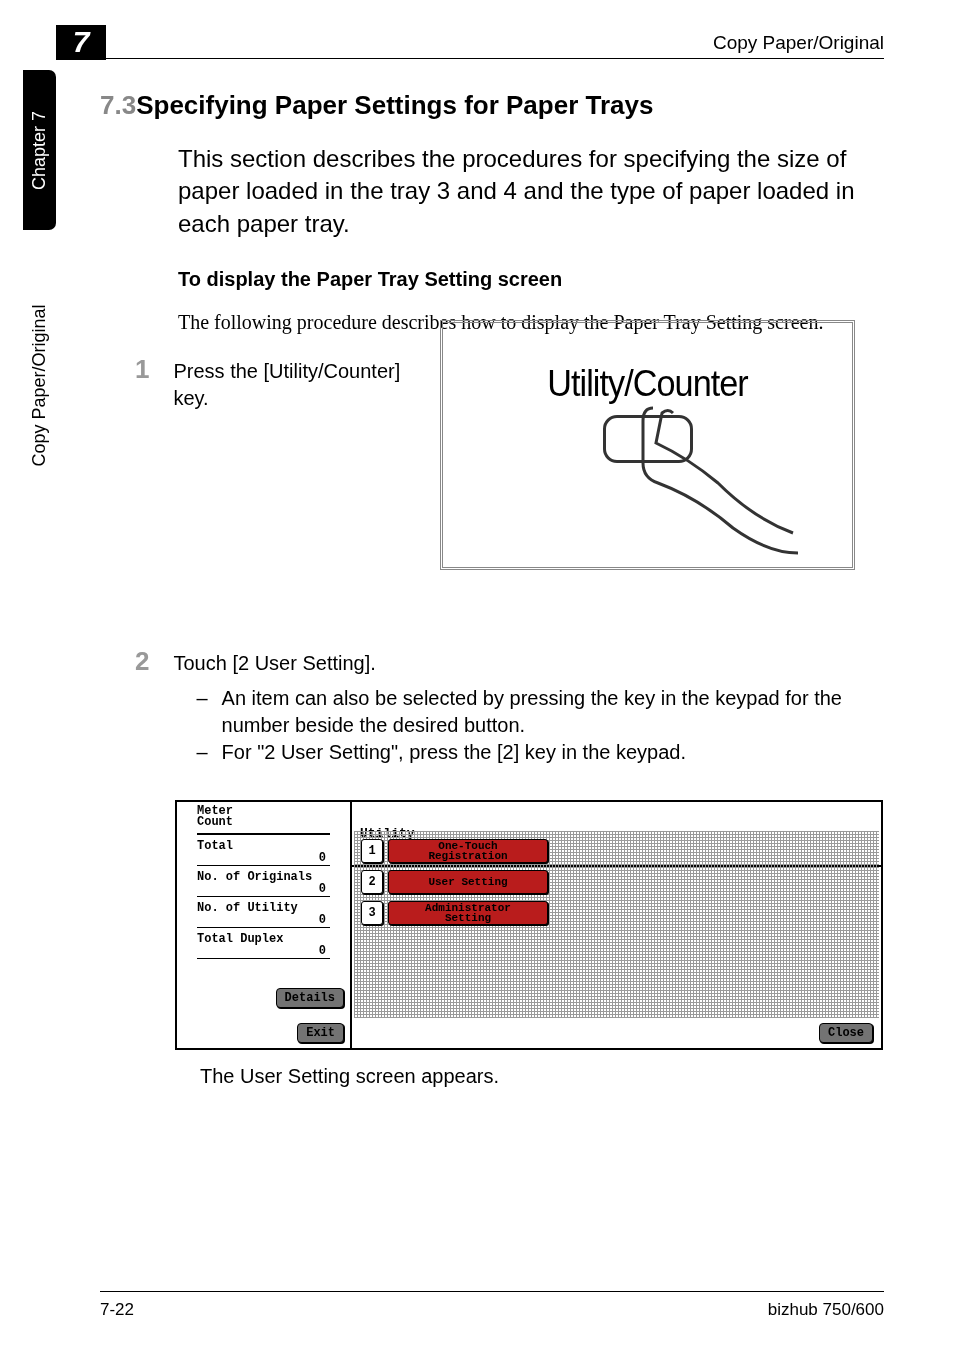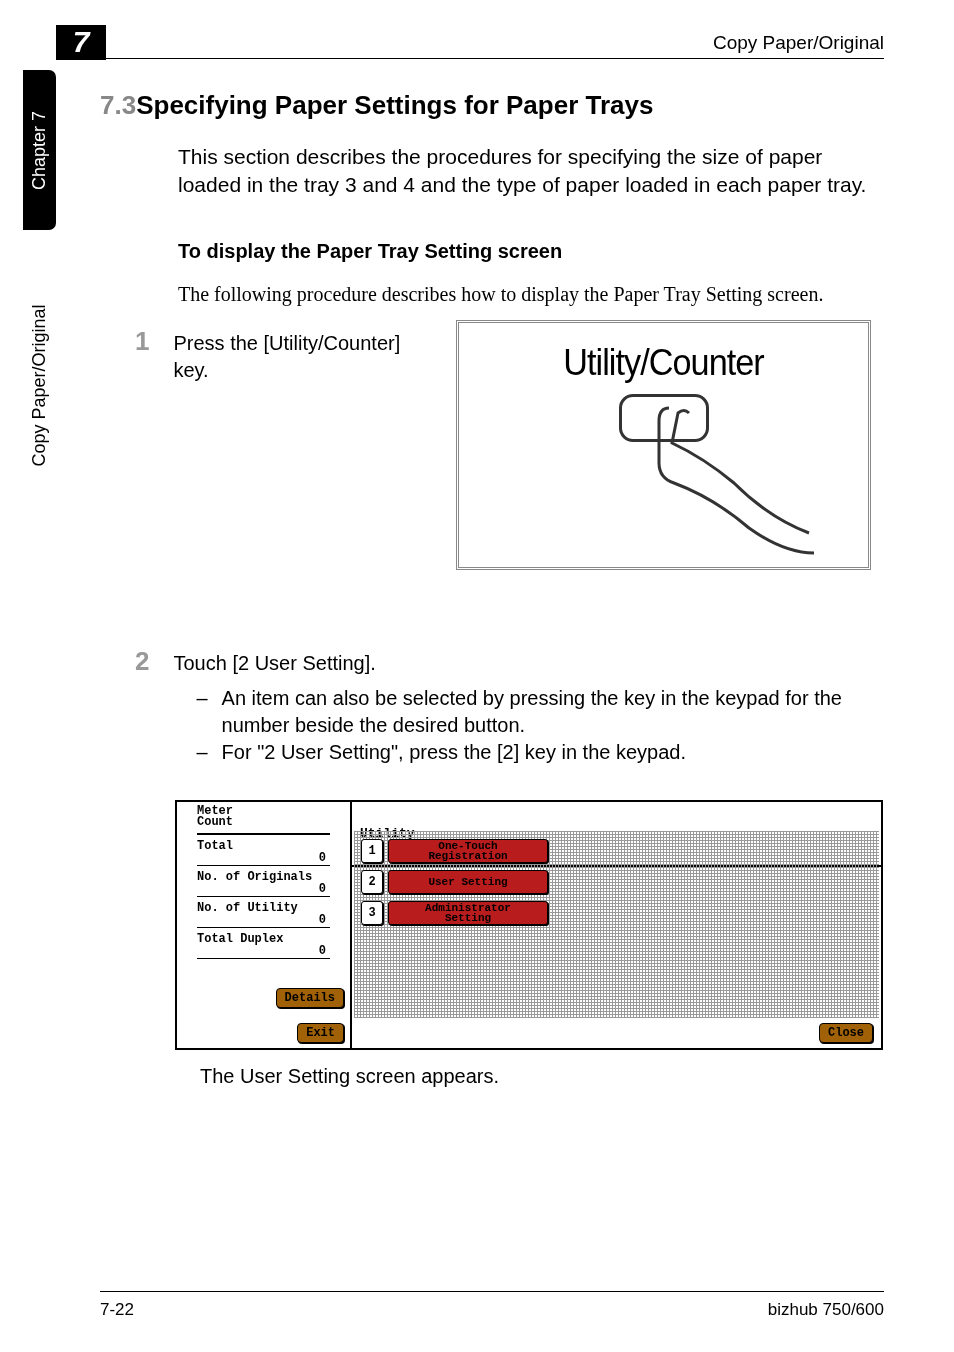--- a/index.html
+++ b/index.html
@@ -109,23 +109,23 @@
       font-weight: bold;
     }
     
     .section-title {
       font-size: 26px;
       font-weight: bold;
     }
     
     .intro-text {
       margin-left: 78px;
-      font-size: 21px;
+      font-size: 24px;
       line-height: 1.35;
-      margin-bottom: 40px;
+      margin-bottom: 28px;
     }
     
     .sub-heading {
       margin-left: 78px;
       font-size: 20px;
       font-weight: bold;
       margin-bottom: 18px;
     }
     
     .body-text {
@@ -151,28 +151,28 @@
     
     .step-content {
       font-size: 20px;
       line-height: 1.35;
       flex: 1;
     }
     
     .figure-utility {
       position: absolute;
       top: 320px;
-      left: 456px;
+      left: 440px;
       width: 415px;
       height: 250px;
       border: 3px double #888;
       display: flex;
       flex-direction: column;
       align-items: center;
-      padding-top: 19px;
+      padding-top: 40px;
     }
     
     .figure-utility-label {
       font-size: 36px;
       font-family: Arial, sans-serif;
       letter-spacing: -1px;
       font-stretch: condensed;
       transform: scaleX(0.95);
     }
     
@@ -257,21 +257,21 @@
     
     .btn-screen {
       border: 1px solid #000;
       border-radius: 4px;
       padding: 2px 8px;
       font-family: 'Courier New', monospace;
       font-size: 12px;
       font-weight: bold;
       display: inline-flex;
       align-items: center;
-      background: #a16207;
+      background: #737373;
       box-shadow: 1px 1px 0 #000;
     }
     
     .btn-details {
       position: absolute;
       bottom: 40px;
       right: 6px;
     }
     
     .btn-exit {

